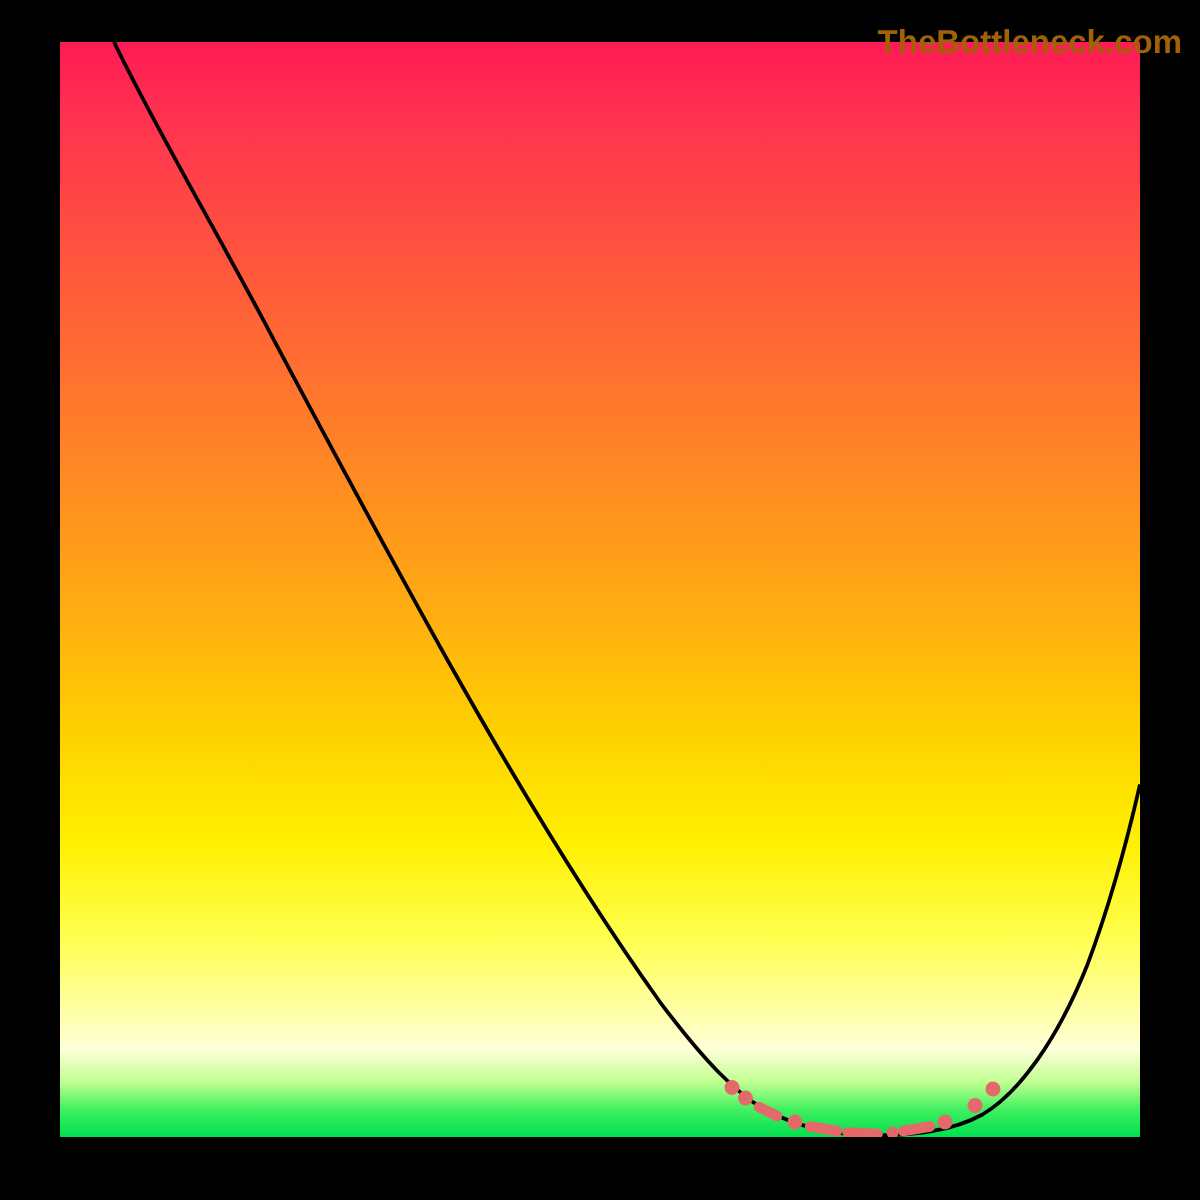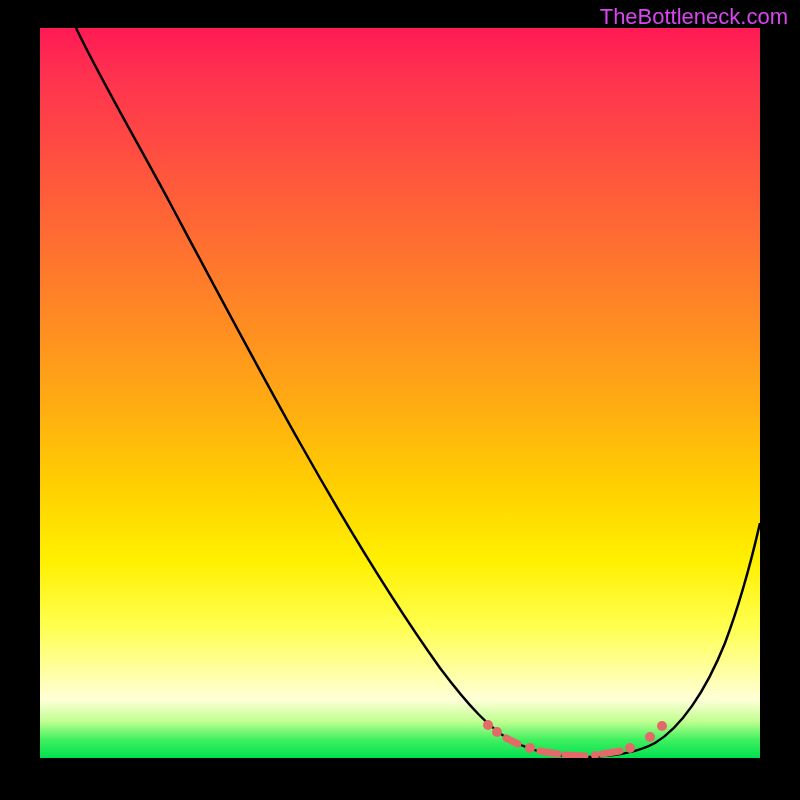--- a/index.html
+++ b/index.html
@@ -12,25 +12,25 @@
   font-family: Arial, sans-serif;
 }
 .container {
   position: relative;
   width: 800px;
   height: 800px;
   background: #000;
 }
 .watermark {
   position: absolute;
-  top: 4px;
+  top: 15px;
   right: 12px;
-  color: #d946ef;
+  color: #a16207;
   font-size: 22px;
-  font-weight: 400;
+  font-weight: 700;
   z-index: 10;
 }
 .plot-area {
   position: absolute;
   left: 40px;
   top: 28px;
   width: 720px;
   height: 730px;
   overflow: hidden;
 }

